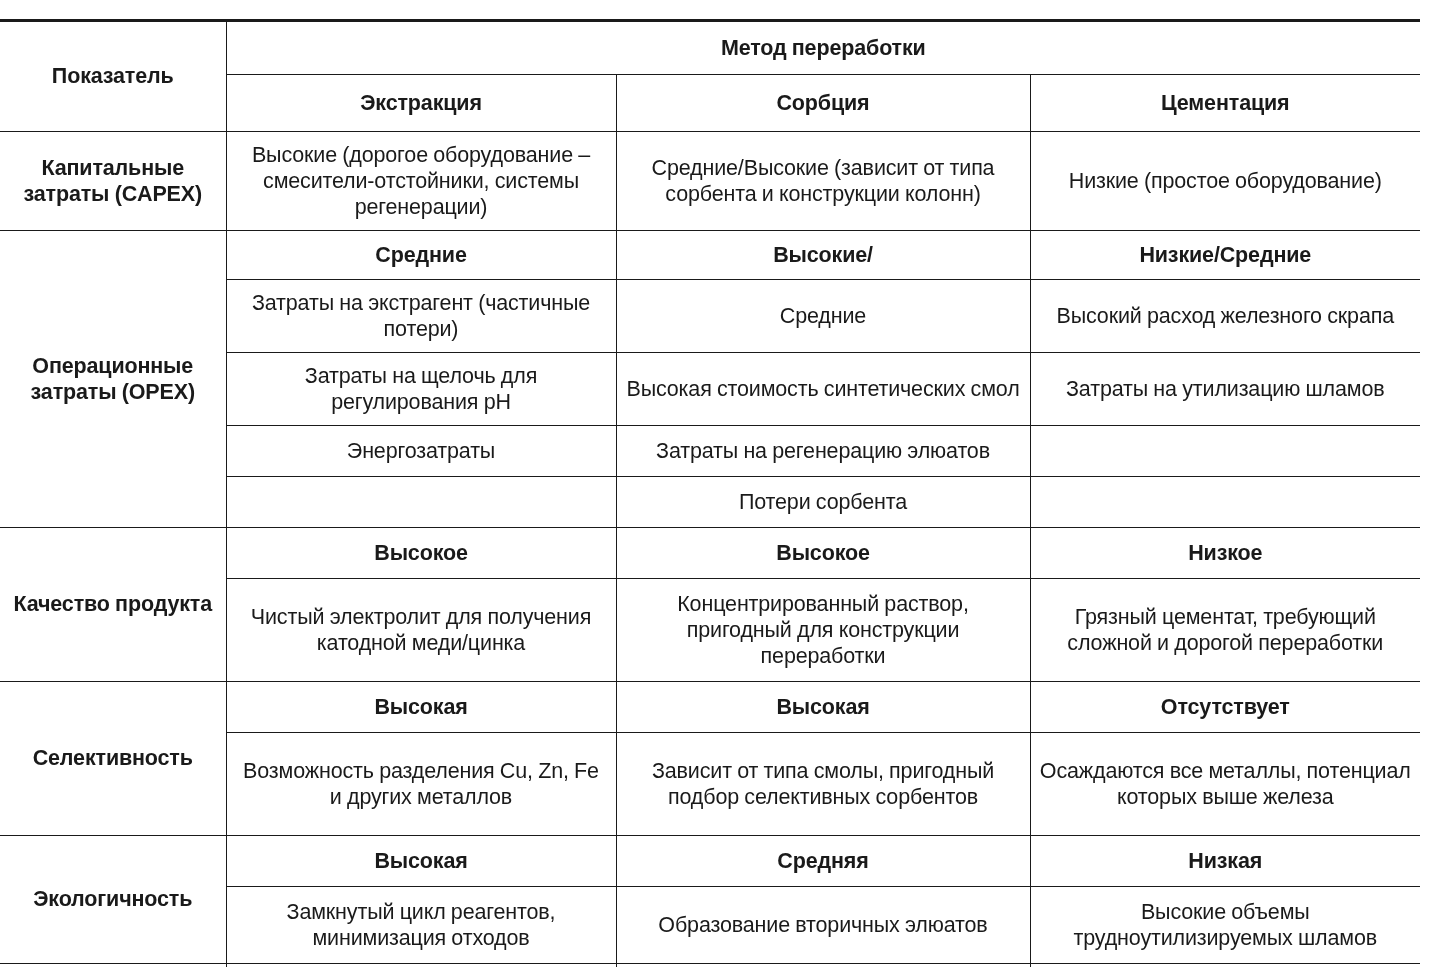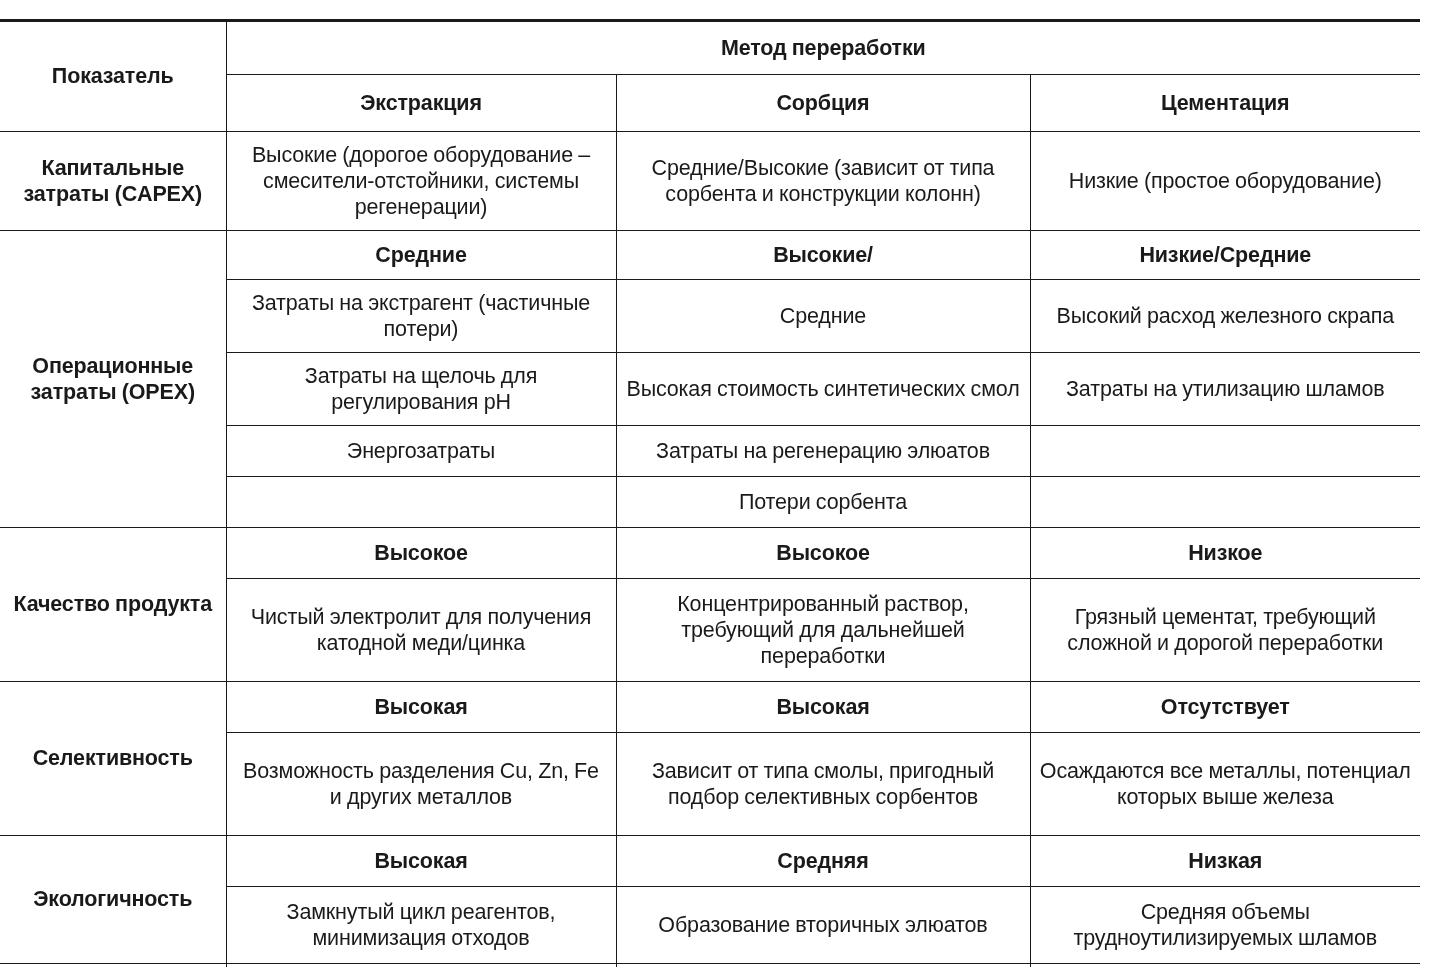--- a/index.html
+++ b/index.html
@@ -152,21 +152,21 @@
       </tr>
 
       <tr>
         <td class="param tall" rowspan="2" style="height:132px;margin-left:48px;">Качество продукта</td>
         <td class="rating sect-top" style="height:40px;">Высокое</td>
         <td class="rating sect-top">Высокое</td>
         <td class="rating sect-top">Низкое</td>
       </tr>
       <tr>
         <td class="sect-bot" style="height:92px;">Чистый электролит для получения катодной меди/цинка</td>
-        <td class="sect-bot">Концентрированный раствор, требующий для дальнейшей переработки</td>
+        <td class="sect-bot">Концентрированный раствор, пригодный для конструкции переработки</td>
         <td class="sect-bot">Грязный цементат, требующий сложной и дорогой переработки</td>
       </tr>
 
       <tr>
         <td class="param tall" rowspan="2" style="height:132px;margin-left:20px;">Селективность</td>
         <td class="rating sect-top" style="height:40px;">Высокая</td>
         <td class="rating sect-top">Высокая</td>
         <td class="rating sect-top">Отсутствует</td>
       </tr>
       <tr>
@@ -177,21 +177,21 @@
 
       <tr>
         <td class="param tall" rowspan="2" style="height:106px;">Экологичность</td>
         <td class="rating sect-top" style="height:40px;">Высокая</td>
         <td class="rating sect-top">Средняя</td>
         <td class="rating sect-top">Низкая</td>
       </tr>
       <tr>
         <td class="sect-bot" style="height:66px;">Замкнутый цикл реагентов, минимизация отходов</td>
         <td class="sect-bot">Образование вторичных элюатов</td>
-        <td class="sect-bot">Средняя объемы трудноутилизируемых шламов</td>
+        <td class="sect-bot">Высокие объемы трудноутилизируемых шламов</td>
       </tr>
 
       <tr>
         <td class="param" style="height:92px;">Окупаемость</td>
         <td class="sect-top">
           
         </td>
         <td class="sect-top">
           <b class="lead"></b>
         </td>

